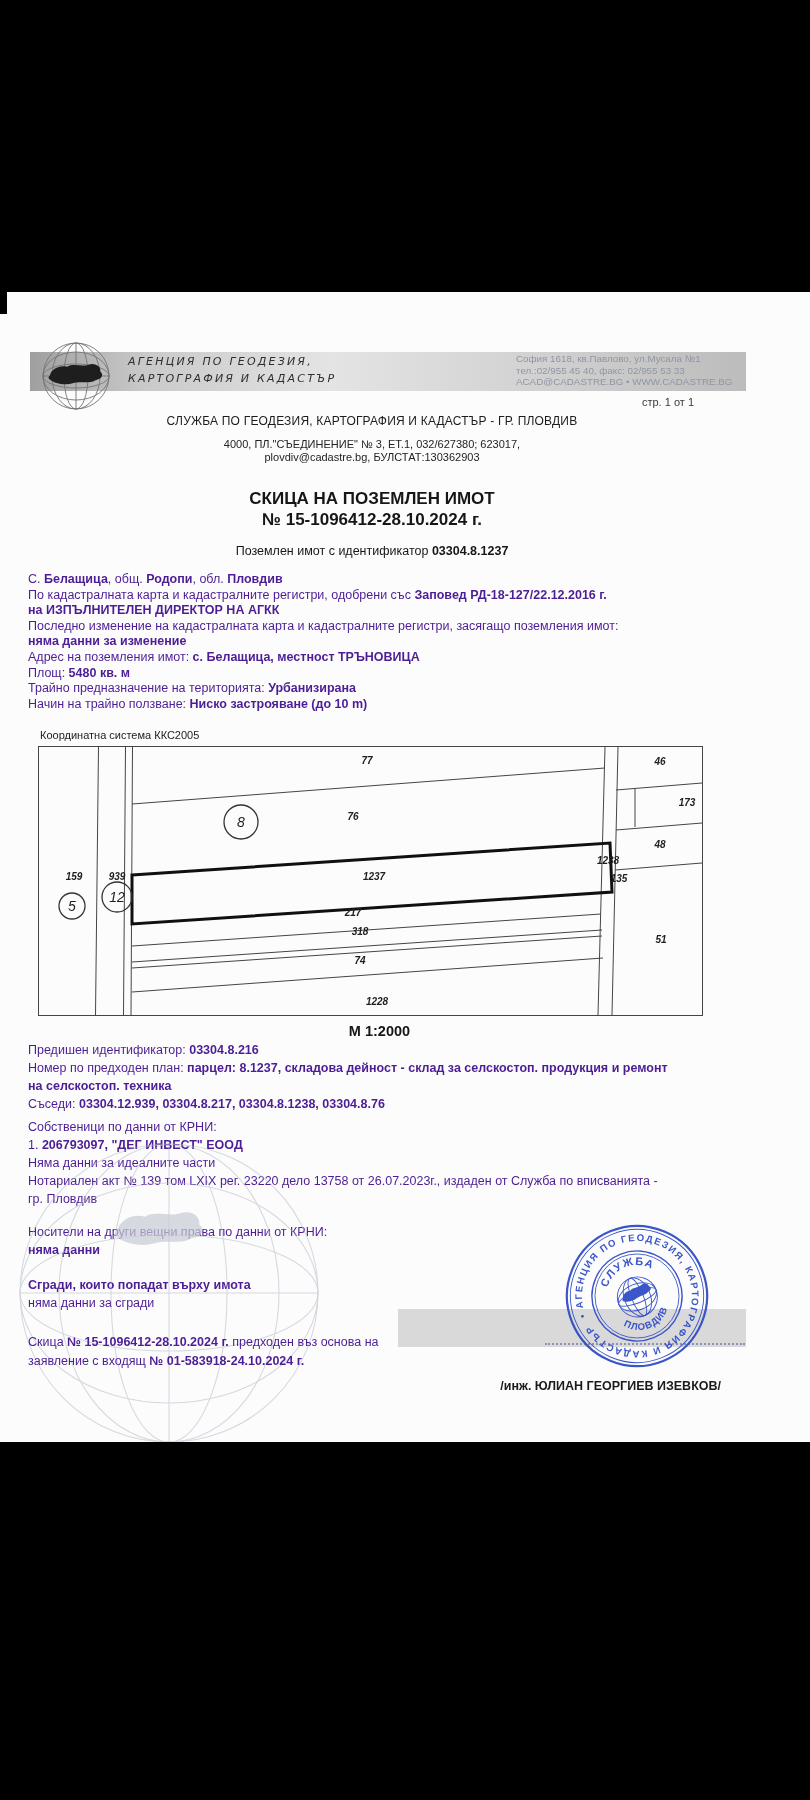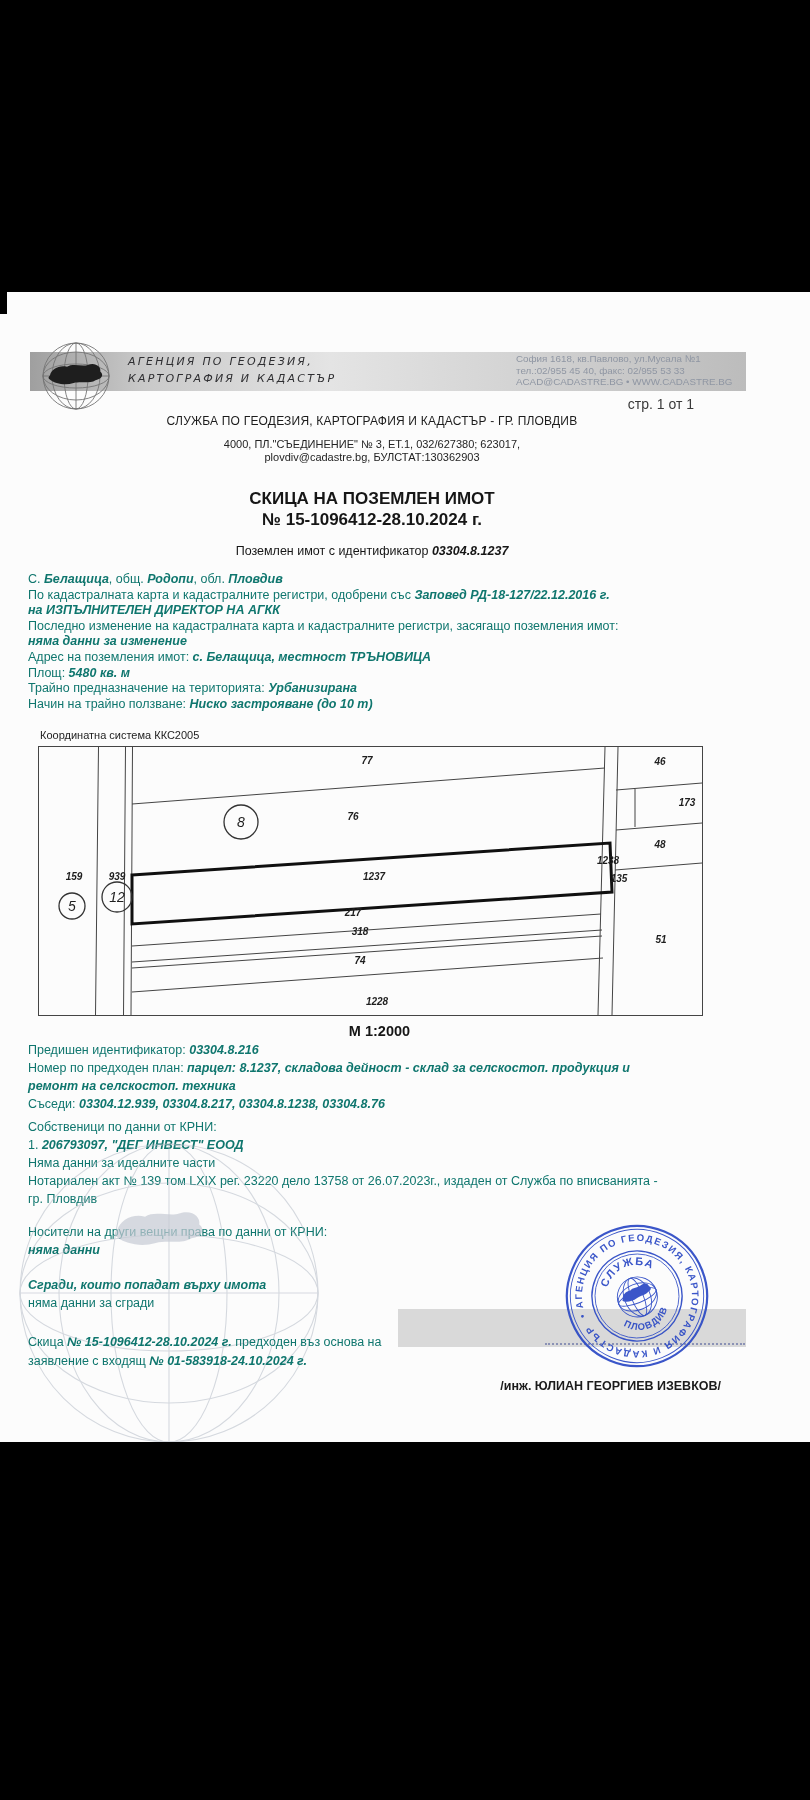--- a/index.html
+++ b/index.html
@@ -8,30 +8,30 @@
             font-family:"Liberation Sans", sans-serif; }
   .page { position:absolute; left:0; top:292px; width:810px; height:1150px; background:#fcfcfc; color:#161616; }
   .abs { position:absolute; }
 
   
   .band { left:30px; top:60px; width:716px; height:39px;
           background:linear-gradient(90deg,#9f9f9f 0%,#c9c9c9 16%,#e4e4e4 42%,#d2d2d2 70%,#bcbcbc 100%); }
   .agency-name { left:128px; top:61px; font-family:"DejaVu Sans", sans-serif; font-style:italic; font-weight:normal;
                  font-size:11px; line-height:17px; letter-spacing:2.2px; color:#2e2e31; white-space:nowrap; }
   .hq { left:516px; top:61px; font-size:9.8px; line-height:11.6px; color:#8f96a3; white-space:nowrap; }
-  .page-marker { right:116px; top:104px; font-size:14px; color:#3a3a3a; }
+  .page-marker { right:116px; top:104px; font-size:11px; color:#3a3a3a; }
 
   .centered { left:0; width:744px; text-align:center; }
   .office-title { top:122px; font-size:12px; letter-spacing:0.2px; color:#1c1c1c; white-space:nowrap; }
   .office-addr { top:146px; font-size:11px; line-height:13px; color:#232323; }
   .doc-title { top:196px; font-size:17px; font-weight:bold; line-height:21px; }
   .prop-id { top:252px; font-size:12.5px; }
-  b, .b { font-weight:bold;font-style:italic; }
-
-  .para { left:28px; font-size:12.5px; line-height:15.6px; color:#0f766e; }
+  b, .b { font-weight:bold; }
+
+  .para { left:28px; font-size:12.5px; line-height:15.6px; color:#4c1d95; }
   .prop-block { top:280px; width:672px; }
 
   .coord-label { left:40px; top:437px; font-size:11px; color:#1d1d1d; }
   .map-wrap { left:38px; top:454px; width:665px; height:270px; }
   .map-scale { left:47px; top:731px; width:665px; text-align:center; font-weight:bold; font-size:14.5px; }
 
   .registry-block { top:749px; width:640px; line-height:18px; }
   .owners-block { top:826px; width:640px; line-height:18px; }
   .rights-block { top:931px; width:640px; line-height:18px; }
   .buildings-block { top:984px; width:640px; line-height:18px; }

